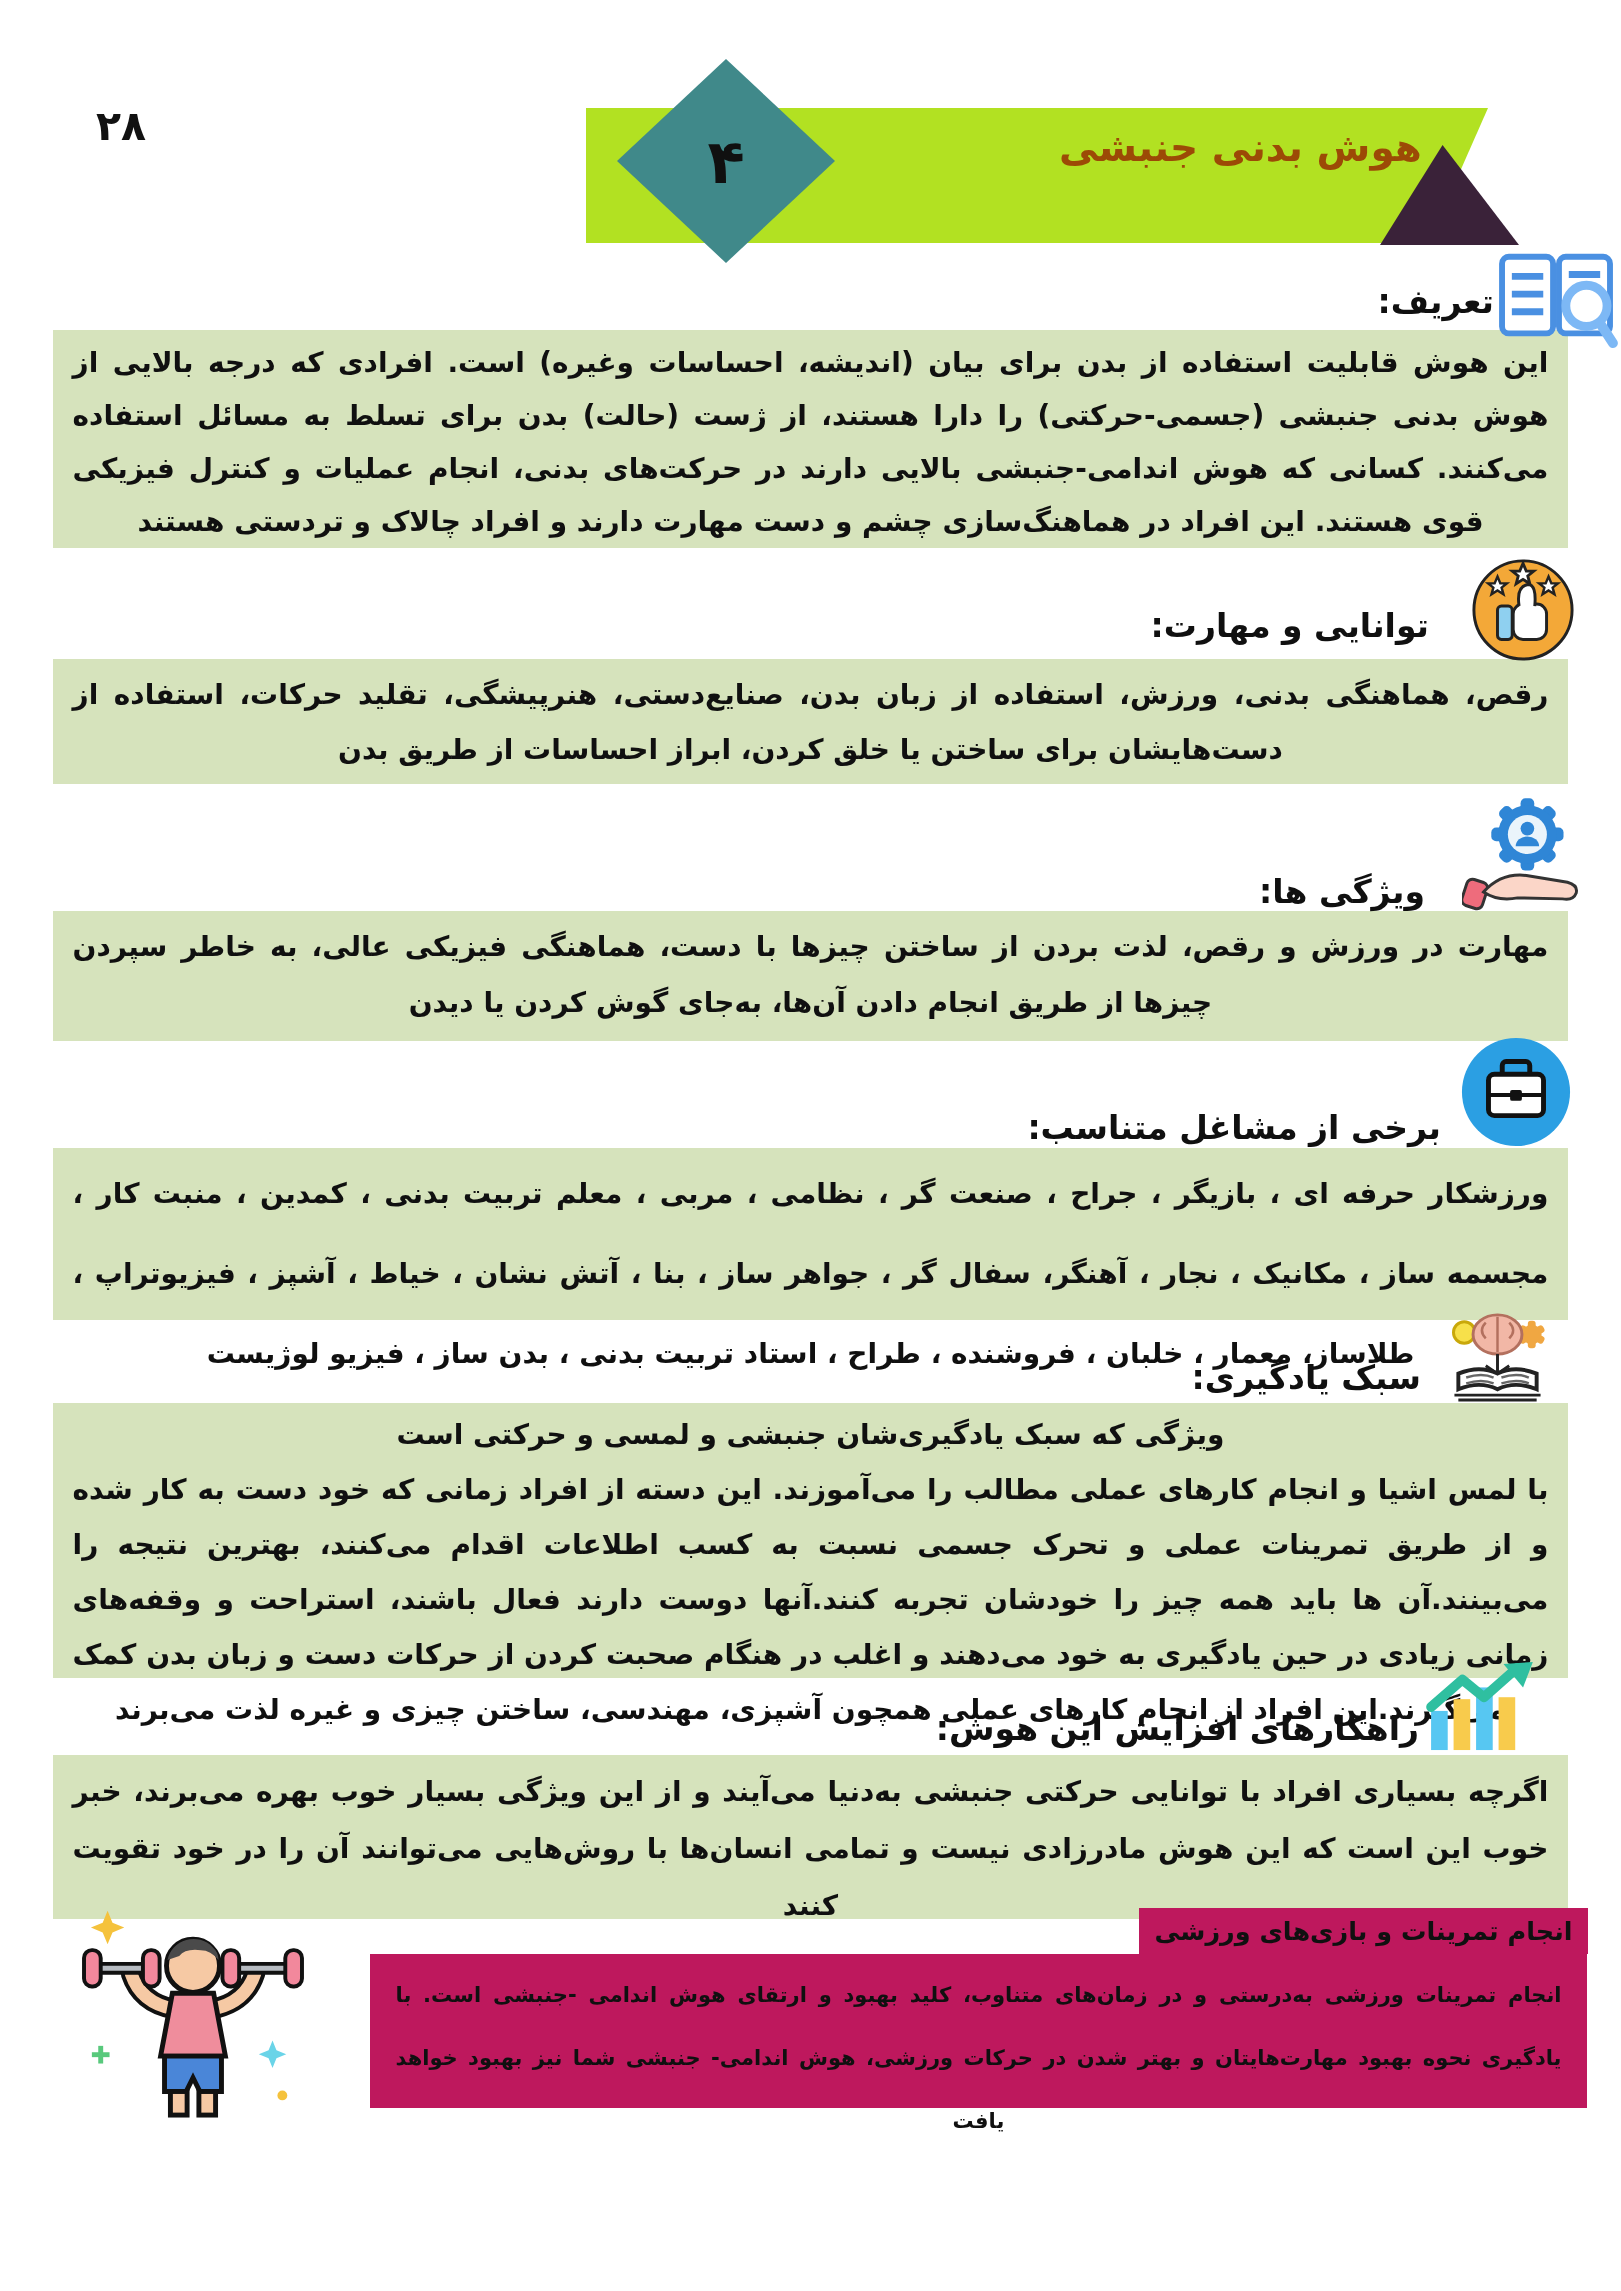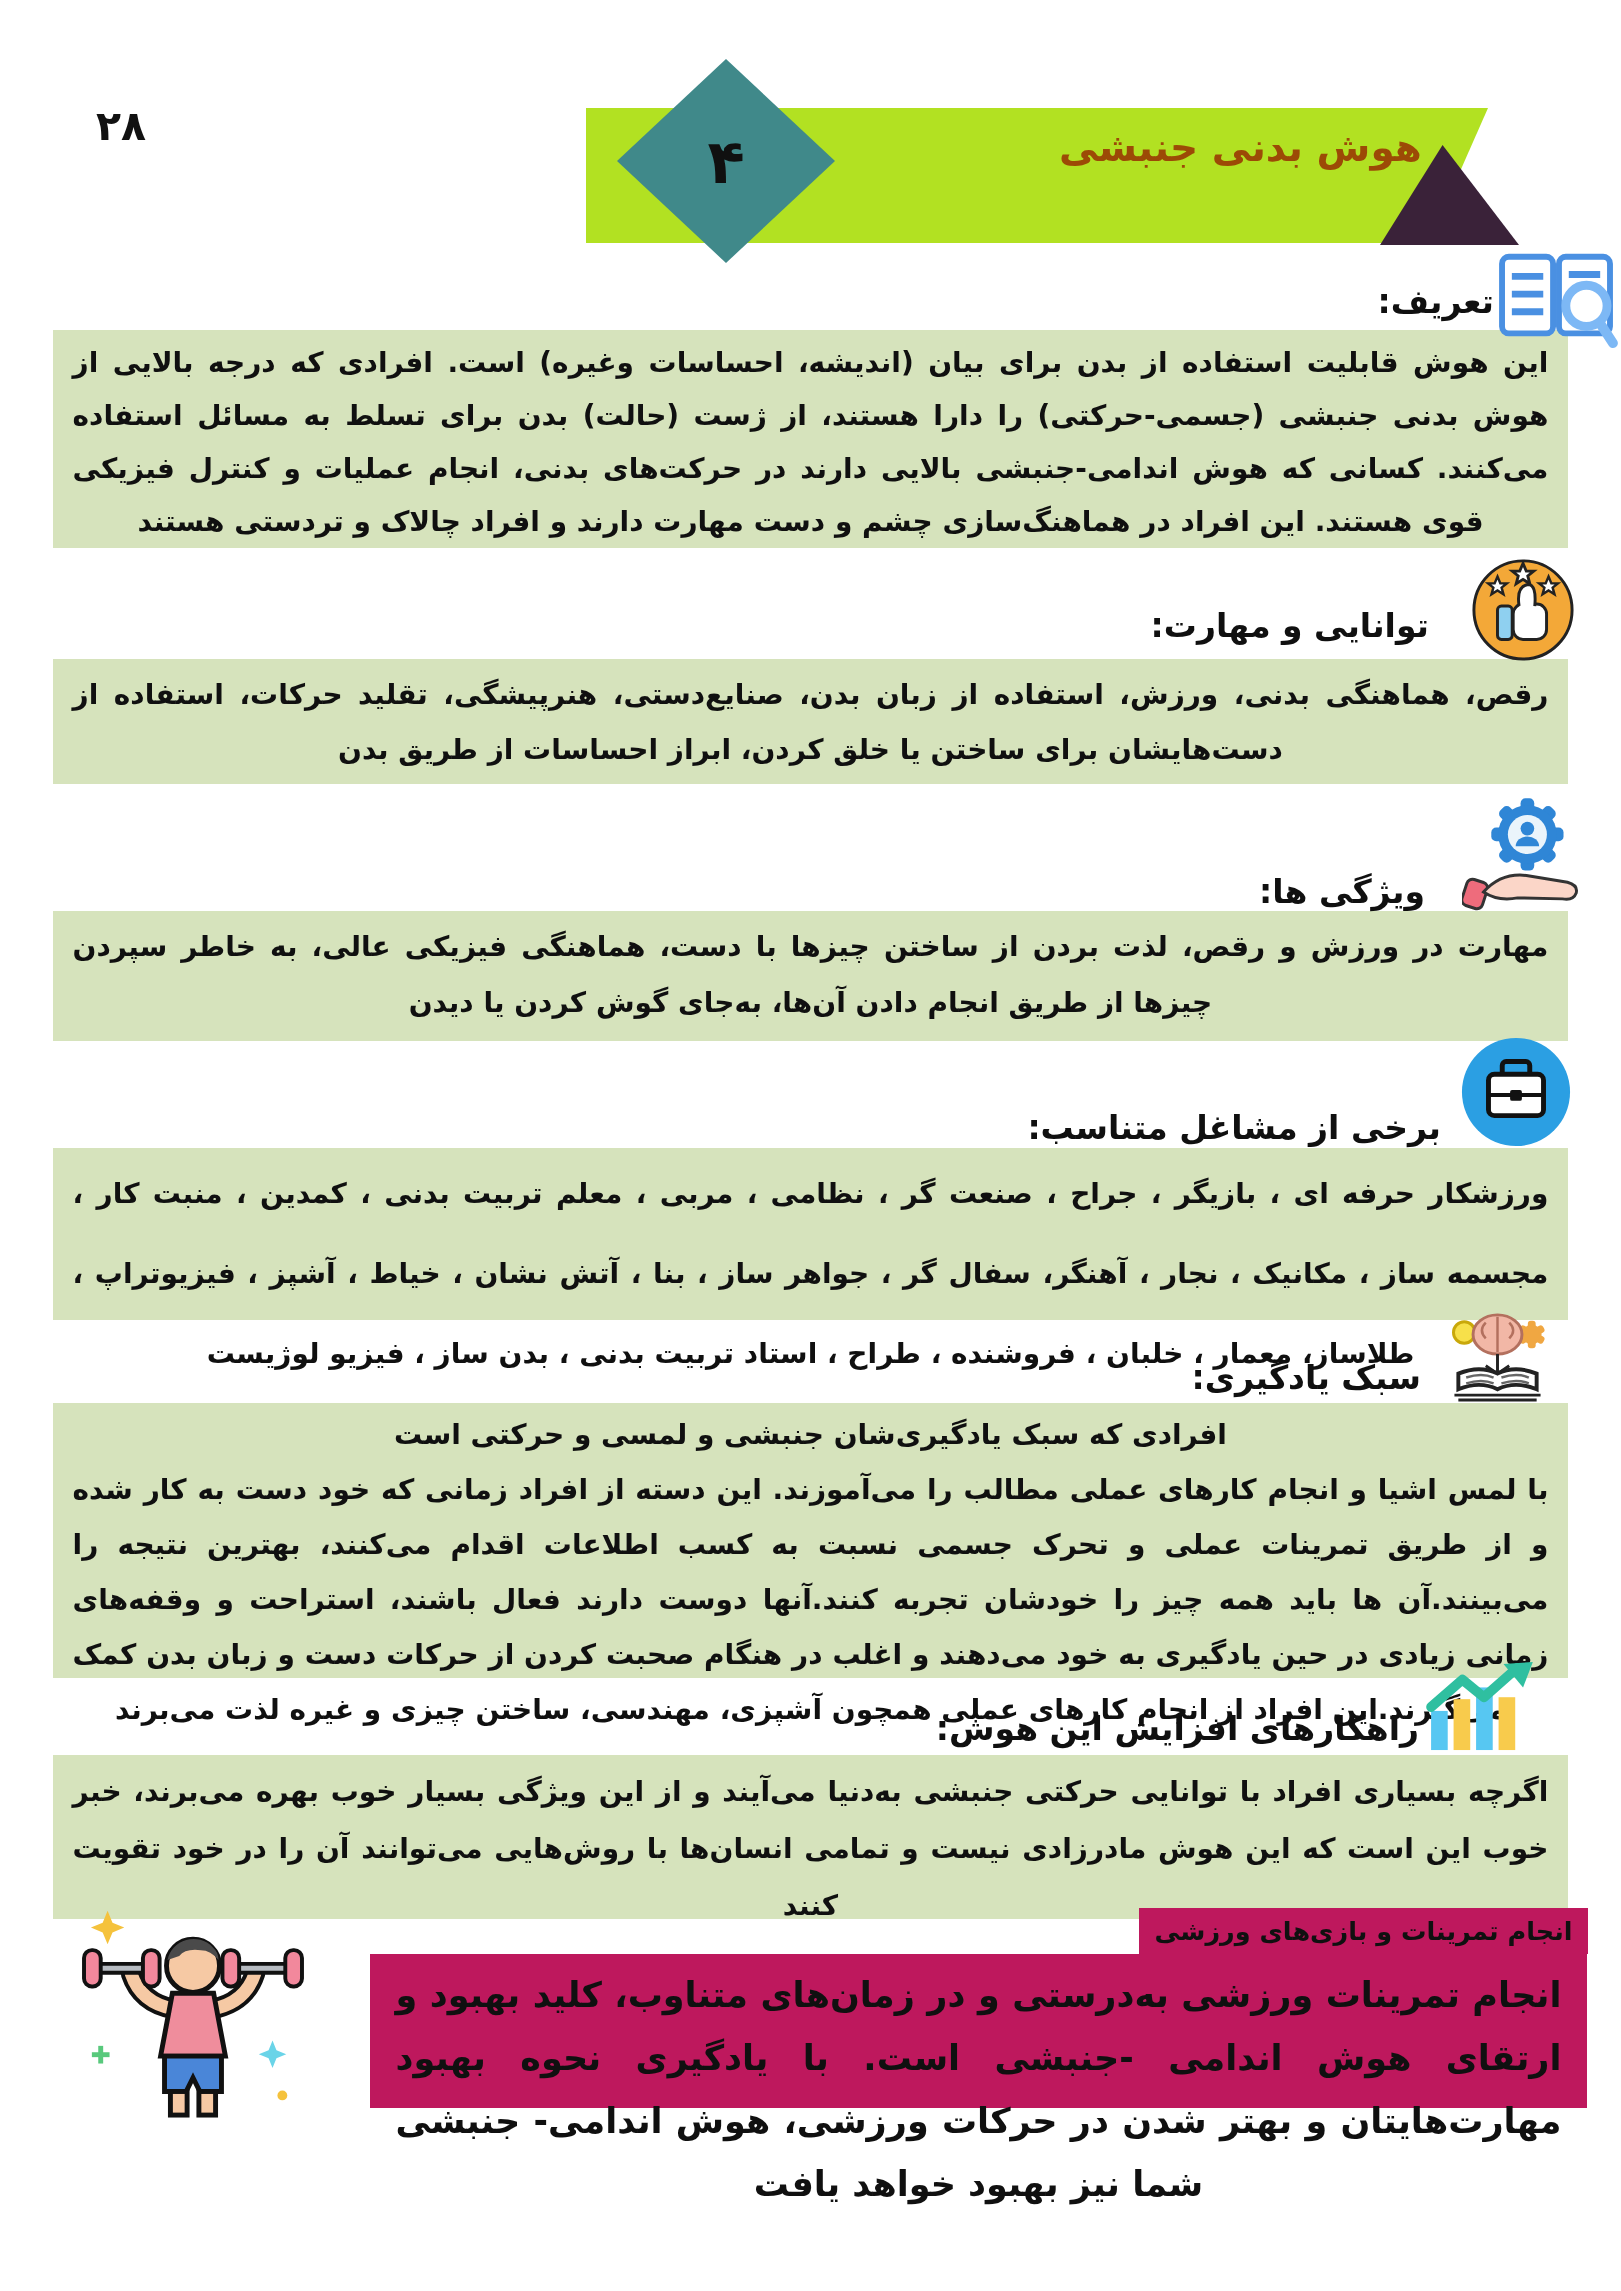--- a/index.html
+++ b/index.html
@@ -60,21 +60,21 @@
   .greenblock p{margin:0;text-align:justify;text-align-last:center;}
   .greenblock p.centerline{text-align:center;text-align-last:center;}
   
   .peach{
     position:absolute;background:#be185d;box-sizing:border-box;
     font-weight:700;color:#101010;
   }
   .peachA{left:1139px;top:1908px;width:449px;height:46px;
     font-size:25.5px;line-height:46px;text-align:center;}
   .peachB{left:370px;top:1954px;width:1217px;height:154px;
-    font-size:35px;line-height:63px;padding:9.8px 25.5px 0 25.5px;
+    font-size:21px;line-height:63px;padding:9.8px 25.5px 0 25.5px;
     text-align:justify;text-align-last:center;}
   .lifter{position:absolute;left:78px;top:1903px;width:230px;height:216px;}
   .lifter svg{width:100%;height:100%;display:block;}
 </style>
 </head>
 <body>
 
 <div id="page">
 
   <div class="pagenum">۲۸</div>
@@ -166,21 +166,21 @@
       <path d="M70 8 v36 M58 14 q-8 8 0 16 M82 14 q8 8 0 16" fill="none" stroke="#b3705e" stroke-width="2.5"></path>
       <line x1="70" y1="46" x2="70" y2="66" stroke="#222" stroke-width="3"></line>
       <path d="M58 58 L70 66 L82 58" fill="none" stroke="#222" stroke-width="3"></path>
       <path d="M30 66 q22 -9 40 0 q18 -9 40 0 v16 q-22 -9 -40 0 q-18 -9 -40 0 z" fill="#fff" stroke="#222" stroke-width="4"></path>
       <path d="M38 70 q16 -5 28 0 M74 70 q16 -5 28 0 M38 76 q16 -5 28 0 M74 76 q16 -5 28 0" fill="none" stroke="#666" stroke-width="2.5"></path>
       <path d="M26 88 h88 M30 93 h80" stroke="#222" stroke-width="3"></path>
     </svg>
   </div>
   <div class="shead" style="right:200px;top:1358px;text-align:right;">سبک یادگیری:</div>
   <div class="greenblock" style="left:53px;top:1403px;width:1515px;height:275px;line-height:55px;padding-top:3.9px;">
-    <p class="centerline">افرادی که سبک یادگیری‌شان جنبشی و لمسی و حرکتی است</p>
+    <p class="centerline">ویژگی که سبک یادگیری‌شان جنبشی و لمسی و حرکتی است</p>
     <p>با لمس اشیا و انجام کارهای عملی مطالب را می‌آموزند. این دسته از افراد زمانی که خود دست به کار شده و از طریق تمرینات عملی و تحرک جسمی نسبت به کسب اطلاعات اقدام می‌کنند، بهترین نتیجه را می‌بینند.آن ها باید همه چیز را خودشان تجربه کنند.آنها دوست دارند فعال باشند، استراحت و وقفه‌های زمانی زیادی در حین یادگیری به خود می‌دهند و اغلب در هنگام صحبت کردن از حرکات دست و زبان بدن کمک می‌گیرند.این افراد از انجام کارهای عملی همچون آشپزی، مهندسی، ساختن چیزی و غیره لذت می‌برند</p>
   </div>
 
   <div class="icon" style="left:1423px;top:1662px;width:114px;height:90px;">
     <svg viewBox="0 0 116 92">
       <rect x="8" y="50" width="17" height="40" fill="#57c7f2"></rect>
       <rect x="31" y="38" width="17" height="52" fill="#f8cb4c"></rect>
       <rect x="54" y="26" width="17" height="64" fill="#57c7f2"></rect>
       <rect x="77" y="36" width="17" height="54" fill="#f8cb4c"></rect>
       <path d="M8 46 L40 18 L62 36 L96 6" fill="none" stroke="#2fbfa0" stroke-width="10" stroke-linejoin="round" stroke-linecap="round"></path>

